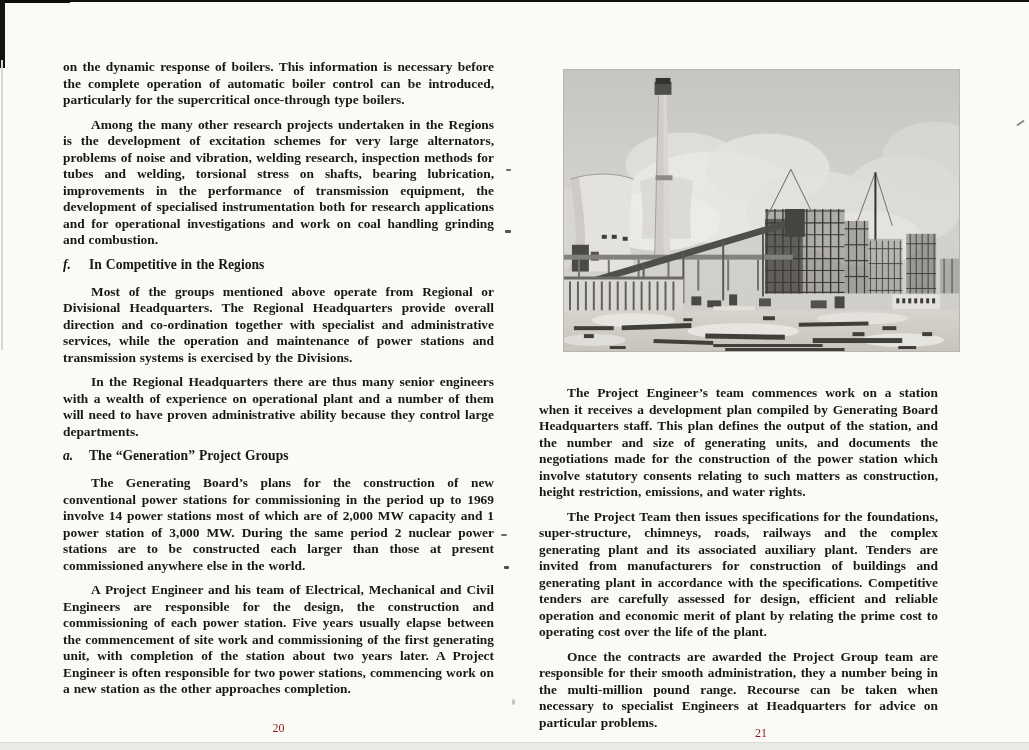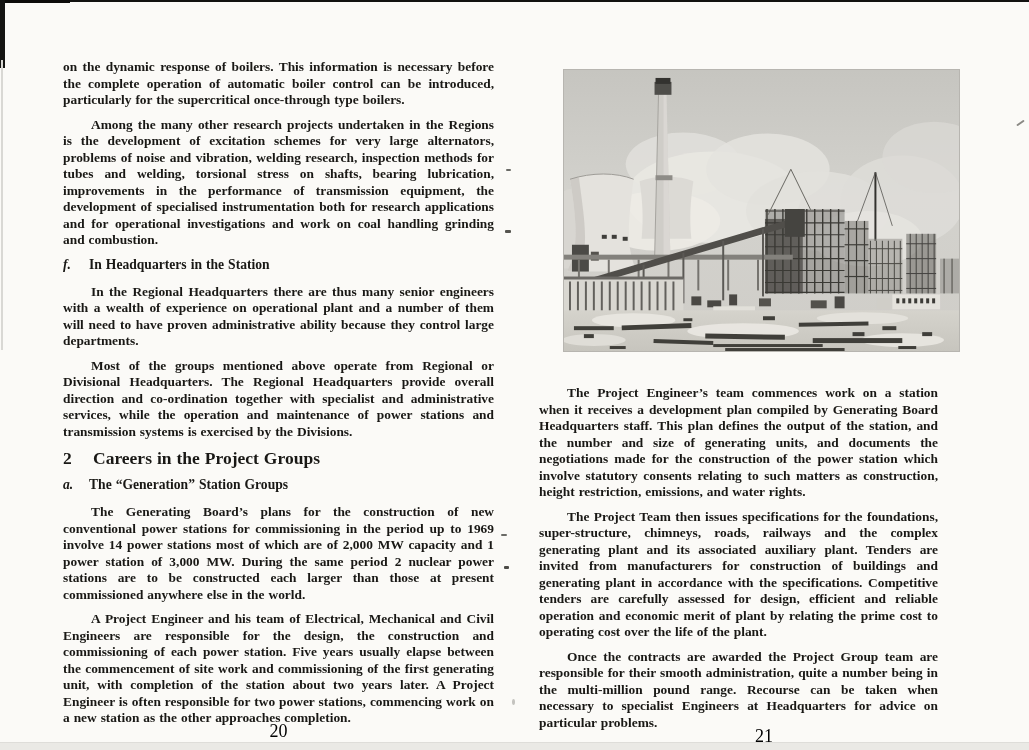--- a/index.html
+++ b/index.html
@@ -20,21 +20,21 @@
   
   .page{position:absolute;font-size:13.4px;line-height:16.5px;text-align:justify;word-spacing:0.6px;}
   .page-left{left:63px;top:59px;width:431px;}
   .page-right{left:539px;top:385px;width:399px;}
   .page p{margin:0 0 8px 0;text-indent:28px;font-weight:bold;}
   .page p.noindent{text-indent:0;}
   h2.main{font-size:17.5px;line-height:20px;margin:6px 0 9px 0;font-weight:bold;text-align:left;}
   h2.main .num{display:inline-block;width:30px;}
   h3.sub{font-size:13.6px;line-height:16px;margin:6px 0 11px 0;font-weight:bold;text-align:left;}
   h3.sub .lbl{display:inline-block;width:26px;font-style:italic;font-weight:bold;}
-  .pagenum{position:absolute;font-size:18px;color:#000000;}
+  .pagenum{position:absolute;font-size:12px;color:#7f1d1d;}
   .pagenum-left{left:63px;top:721px;width:431px;text-align:center;}
   .pagenum-right{left:755px;top:726px;width:34px;text-align:left;}
 
   
   .photo{position:absolute;left:563px;top:69px;width:397px;height:283px;margin:0;
          border:1px solid #b7b5b0;box-sizing:border-box;background:#d2d1cc;}
   .photo svg{display:block;width:100%;height:100%;}
   .caption{position:absolute;left:565px;top:359px;width:395px;font-size:12.2px;font-style:italic;color:#1c1b18;}
   .caption .fig-label{display:inline-block;width:45px;}
 </style>
@@ -52,29 +52,26 @@
   <div class="artifact" style="left:505px;top:230px;width:6px;height:3px;background:#55544f;"></div>
   <div class="artifact" style="left:501px;top:534px;width:6px;height:2px;background:#6a6a66;"></div>
   <div class="artifact" style="left:504px;top:566px;width:5px;height:3px;background:#4c4b47;"></div>
   <div class="artifact" style="left:1016px;top:122px;width:9px;height:2px;background:#8a8984;transform:rotate(-35deg);"></div>
   <div class="artifact" style="left:512px;top:699px;width:3px;height:6px;background:#c4c3bf;border-radius:50%;"></div>
 
   <div class="page page-left">
     <p class="noindent">on the dynamic response of boilers. This information is necessary before the complete operation of automatic boiler control can be introduced, particularly for the supercritical once-through type boilers.</p>
     <p>Among the many other research projects undertaken in the Regions is the development of excitation schemes for very large alternators, problems of noise and vibration, welding research, inspection methods for tubes and welding, torsional stress on shafts, bearing lubrication, improvements in the performance of transmission equipment, the development of specialised instrumentation both for research applications and for operational investigations and work on coal handling grinding and combustion.</p>
     <h3 class="sub">
-      <span class="lbl">f.</span><span>In Headquarters in the Station</span>
+      <span class="lbl">f.</span><span>In Competitive in the Regions</span>
     </h3>
+    <p>Most of the groups mentioned above operate from Regional or Divisional Headquarters. The Regional Headquarters provide overall direction and co-ordination together with specialist and administrative services, while the operation and maintenance of power stations and transmission systems is exercised by the Divisions.</p>
     <p>In the Regional Headquarters there are thus many senior engineers with a wealth of experience on operational plant and a number of them will need to have proven administrative ability because they control large departments.</p>
-    <p>Most of the groups mentioned above operate from Regional or Divisional Headquarters. The Regional Headquarters provide overall direction and co-ordination together with specialist and administrative services, while the operation and maintenance of power stations and transmission systems is exercised by the Divisions.</p>
-    <h2 class="main">
-      <span class="num">2</span><span>Careers in the Project Groups</span>
-    </h2>
     <h3 class="sub">
-      <span class="lbl">a.</span><span>The “Generation” Station Groups</span>
+      <span class="lbl">a.</span><span>The “Generation” Project Groups</span>
     </h3>
     <p>The Generating Board’s plans for the construction of new conventional power stations for commissioning in the period up to 1969 involve 14 power stations most of which are of 2,000 MW capacity and 1 power station of 3,000 MW. During the same period 2 nuclear power stations are to be constructed each larger than those at present commissioned anywhere else in the world.</p>
     <p>A Project Engineer and his team of Electrical, Mechanical and Civil Engineers are responsible for the design, the construction and commissioning of each power station. Five years usually elapse between the commencement of site work and commissioning of the first generating unit, with completion of the station about two years later. A Project Engineer is often responsible for two power stations, commencing work on a new station as the other approaches completion.</p>
   </div>
   <div class="pagenum pagenum-left">20</div>
 
   <figure class="photo">
     <svg viewBox="0 0 397 283" preserveAspectRatio="none">
       <defs>
         <linearGradient id="sky" x1="0" y1="0" x2="0" y2="1">
@@ -269,17 +266,17 @@
           <rect x="290" y="264" width="12" height="4"></rect>
           <rect x="46" y="278" width="16" height="3"></rect>
           <rect x="336" y="278" width="18" height="3"></rect>
       </g>
     </svg>
   </figure>
 
   <div class="page page-right">
     <p>The Project Engineer’s team commences work on a station when it receives a development plan compiled by Generating Board Headquarters staff. This plan defines the output of the station, and the number and size of generating units, and documents the negotiations made for the construction of the power station which involve statutory consents relating to such matters as construction, height restriction, emissions, and water rights.</p>
     <p>The Project Team then issues specifications for the foundations, super-structure, chimneys, roads, railways and the complex generating plant and its associated auxiliary plant. Tenders are invited from manufacturers for construction of buildings and generating plant in accordance with the specifications. Competitive tenders are carefully assessed for design, efficient and reliable operation and economic merit of plant by relating the prime cost to operating cost over the life of the plant.</p>
-    <p>Once the contracts are awarded the Project Group team are responsible for their smooth administration, quite a number being in the multi-million pound range. Recourse can be taken when necessary to specialist Engineers at Headquarters for advice on particular problems.</p>
+    <p>Once the contracts are awarded the Project Group team are responsible for their smooth administration, they a number being in the multi-million pound range. Recourse can be taken when necessary to specialist Engineers at Headquarters for advice on particular problems.</p>
   </div>
   <div class="pagenum pagenum-right">21</div>
 
 </div>
 
 </body></html>

